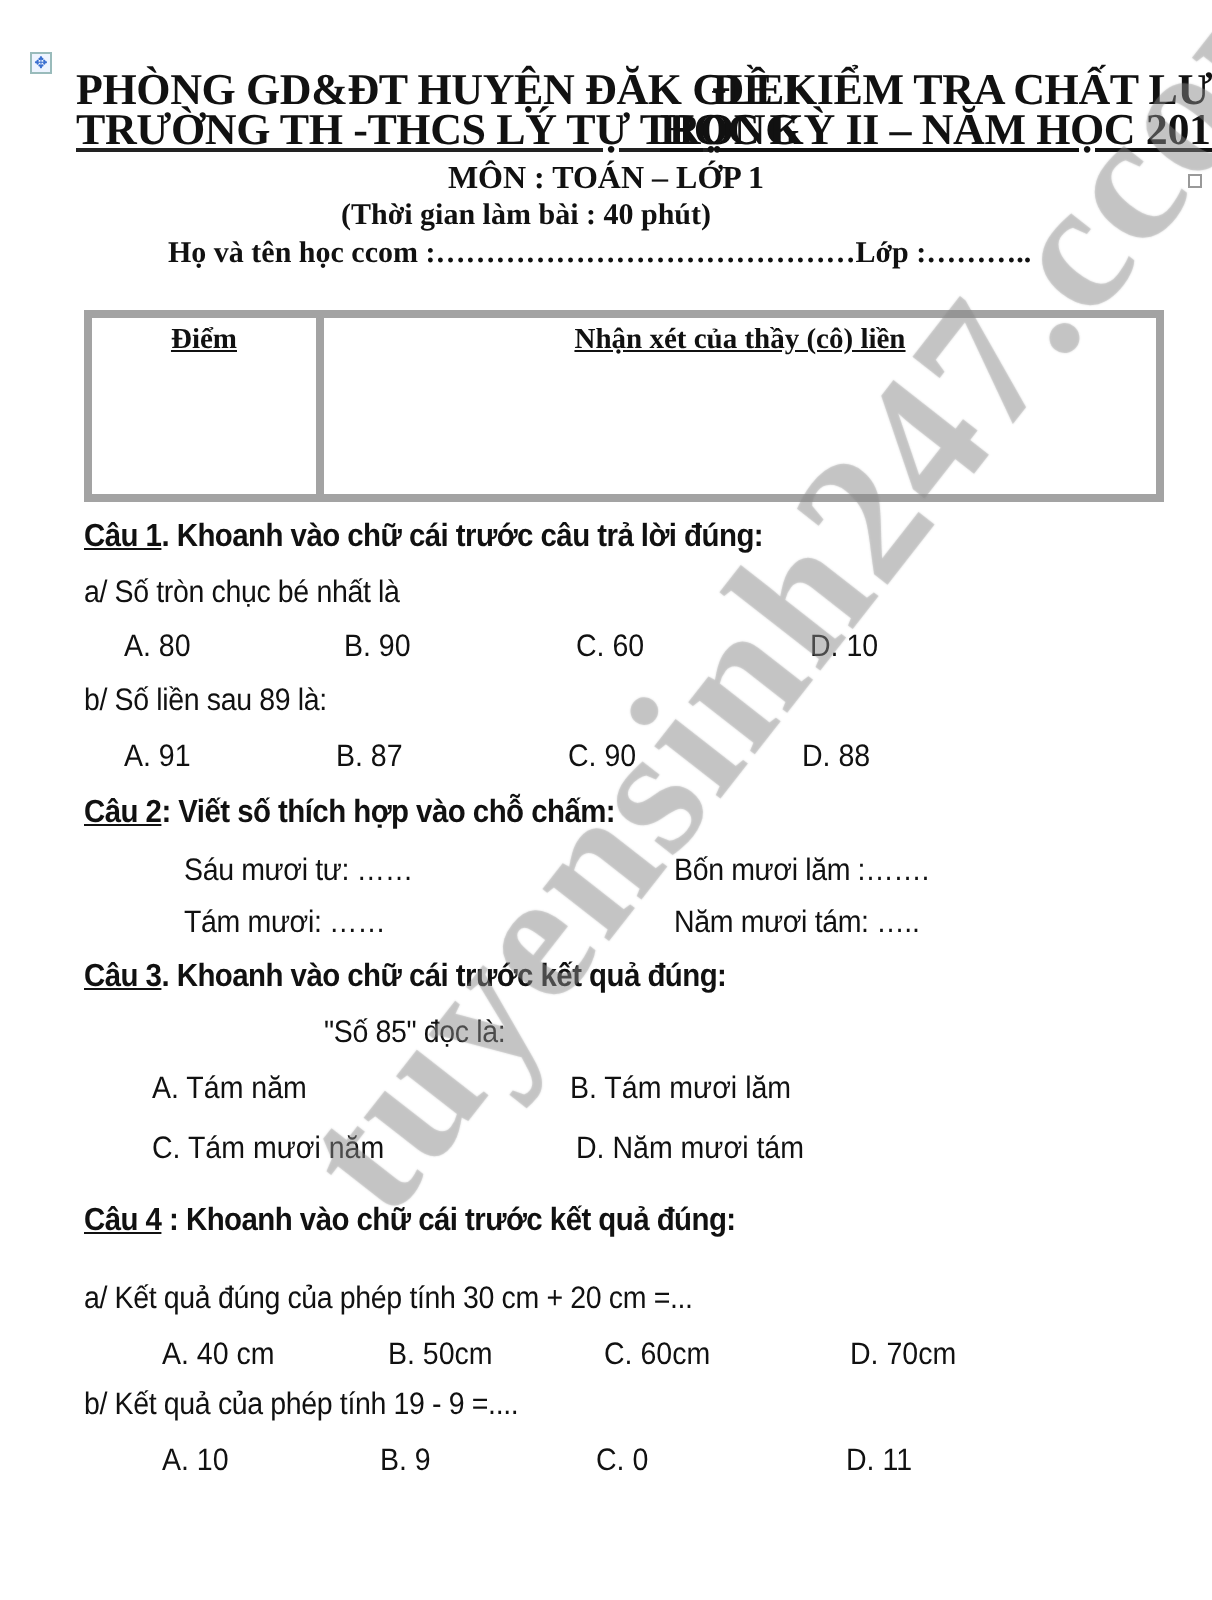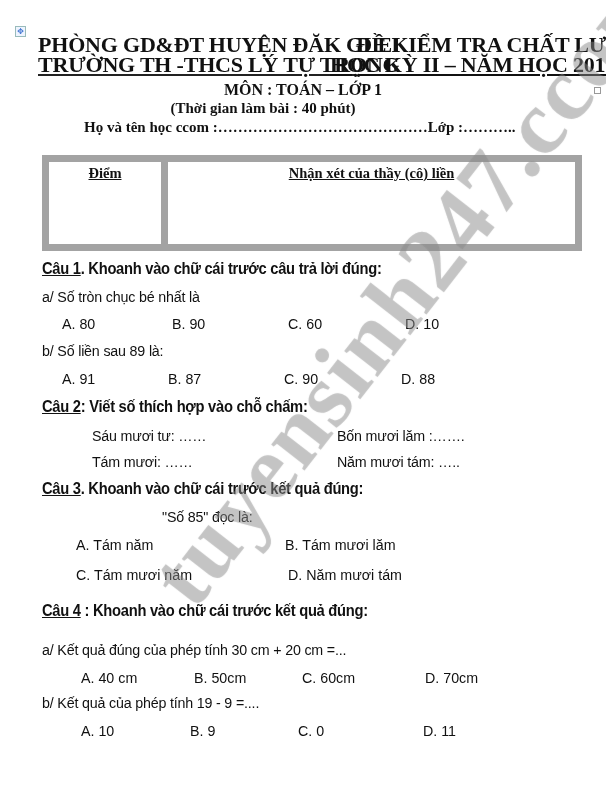--- a/index.html
+++ b/index.html
@@ -22,21 +22,21 @@
     border: 1px solid #9bb; background: #eef4ff; font-size: 8px; line-height: 9px; text-align: center; color: #3a6fd0;
     font-family: "DejaVu Sans", sans-serif;
   }
   .para-mark {
     position: absolute; left: 594px; top: 87px; width: 5px; height: 5px; border: 1px solid #999;
   }
   table.grade {
     position: absolute; left: 42px; top: 155px; width: 540px; height: 96px;
     border-collapse: collapse;
   }
-  table.grade td { border: 7px solid #a3a3a3; vertical-align: top; text-align: center; padding-top: 2px; }
+  table.grade td { border: 4px solid #a3a3a3; vertical-align: top; text-align: center; padding-top: 2px; }
   table.grade td.c1 { width: 110px; }
   .watermark {
     position: absolute; left: 170px; top: 300px;
     font-family: "Liberation Serif", "DejaVu Serif", serif; font-size: 92px; font-weight: bold;
     color: rgba(150,150,150,0.28); transform: rotate(-52deg); transform-origin: left top;
     letter-spacing: 2px; white-space: nowrap; pointer-events: none;
     text-shadow: 0 0 1px rgba(120,120,120,0.3);
   }
 </style>
 </head>

